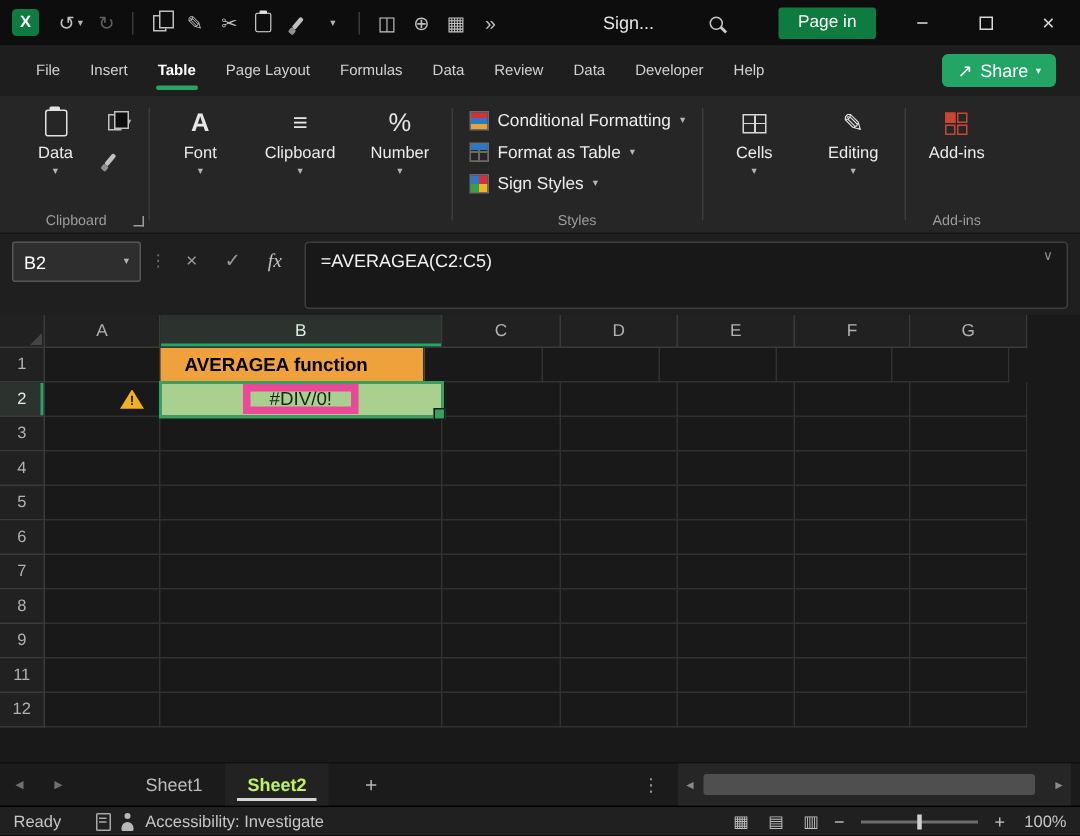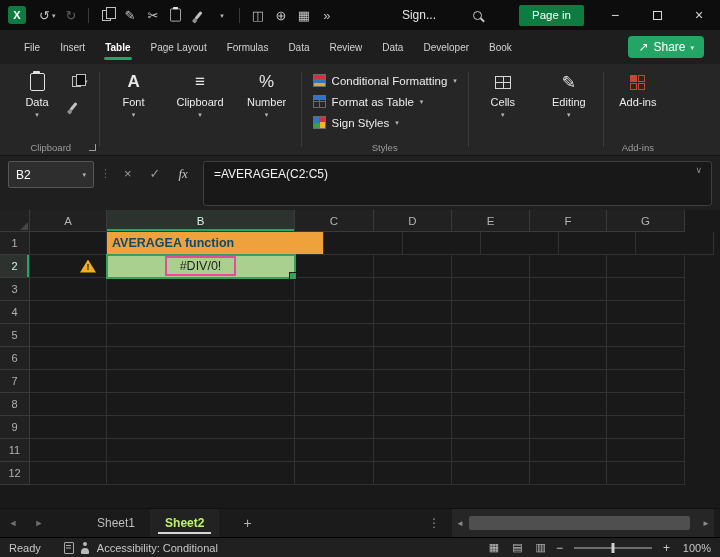--- a/index.html
+++ b/index.html
@@ -76,21 +76,21 @@
   .corner{width:30px;height:22px;background:#212121;border-right:1px solid #3a3a3a;border-bottom:1px solid #3a3a3a;position:relative;flex:0 0 30px}
   .corner::after{content:"";position:absolute;right:1px;bottom:1px;border-left:8px solid transparent;border-bottom:8px solid #454545}
   .colhead{height:22px;background:#212121;color:#b2b2b2;font-size:11.5px;display:flex;align-items:center;justify-content:center;border-right:1px solid #3a3a3a;border-bottom:1px solid #3a3a3a;flex:0 0 auto}
   .colhead.active{background:#2c332e;color:#d9efe2;box-shadow:inset 0 -2px 0 #27A567}
   .rowhead{width:30px;height:23px;background:#212121;color:#b2b2b2;font-size:11px;display:flex;align-items:center;justify-content:center;border-right:1px solid #3a3a3a;border-bottom:1px solid #3a3a3a;flex:0 0 30px}
   .rowhead.active{background:#2c332e;color:#d9efe2;box-shadow:inset -2px 0 0 #27A567}
   .cell{height:23px;border-right:1px solid #313131;border-bottom:1px solid #313131;display:flex;align-items:center;color:#dcdcdc;position:relative;flex:0 0 auto}
   .cell.filler,.colhead.filler{background:#191919;border:none;flex:1 1 auto}
   .cell.sel{outline:2px solid #37A05F;outline-offset:-1px;z-index:2}
   .cell.sel::after{content:"";position:absolute;right:-3px;bottom:-3px;width:6px;height:6px;background:#37A05F;border:1px solid #191919;z-index:3}
-  .redbox{border:2px solid #ec4899;padding:0 13px;height:20px;display:flex;align-items:center;font-size:12.5px}
+  .redbox{border:5px solid #ec4899;padding:0 13px;height:20px;display:flex;align-items:center;font-size:12.5px}
   .warn{width:16px;height:13px;background:#F2B01E;clip-path:polygon(50% 0,100% 100%,0 100%);display:flex;align-items:flex-end;justify-content:center;font-size:9px;font-weight:700;color:#1c1c1c;line-height:1.1;margin-left:auto;margin-right:10px;cursor:pointer}
 
   
   .sheetbar{height:29px;flex:0 0 29px;background:#1b1b1b;display:flex;align-items:center;font-size:12px;border-top:1px solid #101010}
   .snav{width:26px;text-align:center;color:#6f6f6f;font-size:9px}
   .sheettab{height:100%;display:flex;align-items:center;padding:0 15px;color:#bcbcbc;position:relative}
   .sheettab.first{margin-left:30px}
   .sheettab.active{color:#bef264;font-weight:700;background:#222}
   .sheettab.active::after{content:"";position:absolute;left:8px;right:8px;bottom:3px;height:2px;background:#d6d6d6}
   .addsheet{color:#b5b5b5;font-size:14px;margin-left:24px}
@@ -176,21 +176,21 @@
   <div class="tabrow">
     <span class="tab">File</span>
     <span class="tab">Insert</span>
     <span class="tab active">Table</span>
     <span class="tab">Page Layout</span>
     <span class="tab">Formulas</span>
     <span class="tab">Data</span>
     <span class="tab">Review</span>
     <span class="tab">Data</span>
     <span class="tab">Developer</span>
-    <span class="tab">Book</span>
+    <span class="tab">Help</span>
     <button class="share-btn">
       <span>↗</span>
       <span>Share</span>
       <span class="chev">▾</span>
     </button>
   </div>
 
   <div class="ribbon">
     <div class="rgroup">
       <div class="bigbtn">
@@ -319,21 +319,21 @@
         <div class="colhead" style="width: 79px;">C</div>
         <div class="colhead" style="width: 78px;">D</div>
         <div class="colhead" style="width: 78px;">E</div>
         <div class="colhead" style="width: 77px;">F</div>
         <div class="colhead" style="width: 78px;">G</div>
         <div class="colhead filler"></div>
       </div>
       <div class="gridrow">
         <div class="rowhead">1</div>
         <div class="cell" style="width: 77px;"></div>
-        <div class="cell" style="width: 217px; background: rgb(239, 162, 59); color: #0c4a6e; font-size: 12.5px; font-weight: 700; padding-left: 5px;">AVERAGEA function</div>
+        <div class="cell" style="width: 176px; background: rgb(239, 162, 59); color: #000000; font-size: 12.5px; font-weight: 700; padding-left: 16px;">AVERAGEA function</div>
         <div class="cell" style="width: 79px;"></div>
         <div class="cell" style="width: 78px;"></div>
         <div class="cell" style="width: 78px;"></div>
         <div class="cell" style="width: 77px;"></div>
         <div class="cell" style="width: 78px;"></div>
         <div class="cell filler"></div>
       </div>
       <div class="gridrow">
         <div class="rowhead active">2</div>
         <div class="cell" style="width: 77px;">
@@ -466,21 +466,21 @@
       <span class="hs-arrow">◄</span>
       <div class="hthumb"></div>
       <span class="hs-arrow">►</span>
     </div>
   </div>
 
   <div class="statusbar">
     <span>Ready</span>
     <span class="ic-doc"></span>
     <span class="person"></span>
-    <span>Accessibility: Conditional</span>
+    <span>Accessibility: Investigate</span>
     <span class="st-spacer"></span>
     <span class="viewic">▦</span>
     <span class="viewic">▤</span>
     <span class="viewic">▥</span>
     <span class="zoomctl">−</span>
     <div class="zoomslider">
       <div class="zoomthumb"></div>
     </div>
     <span class="zoomctl">+</span>
     <span class="zoom-label">100%</span>

